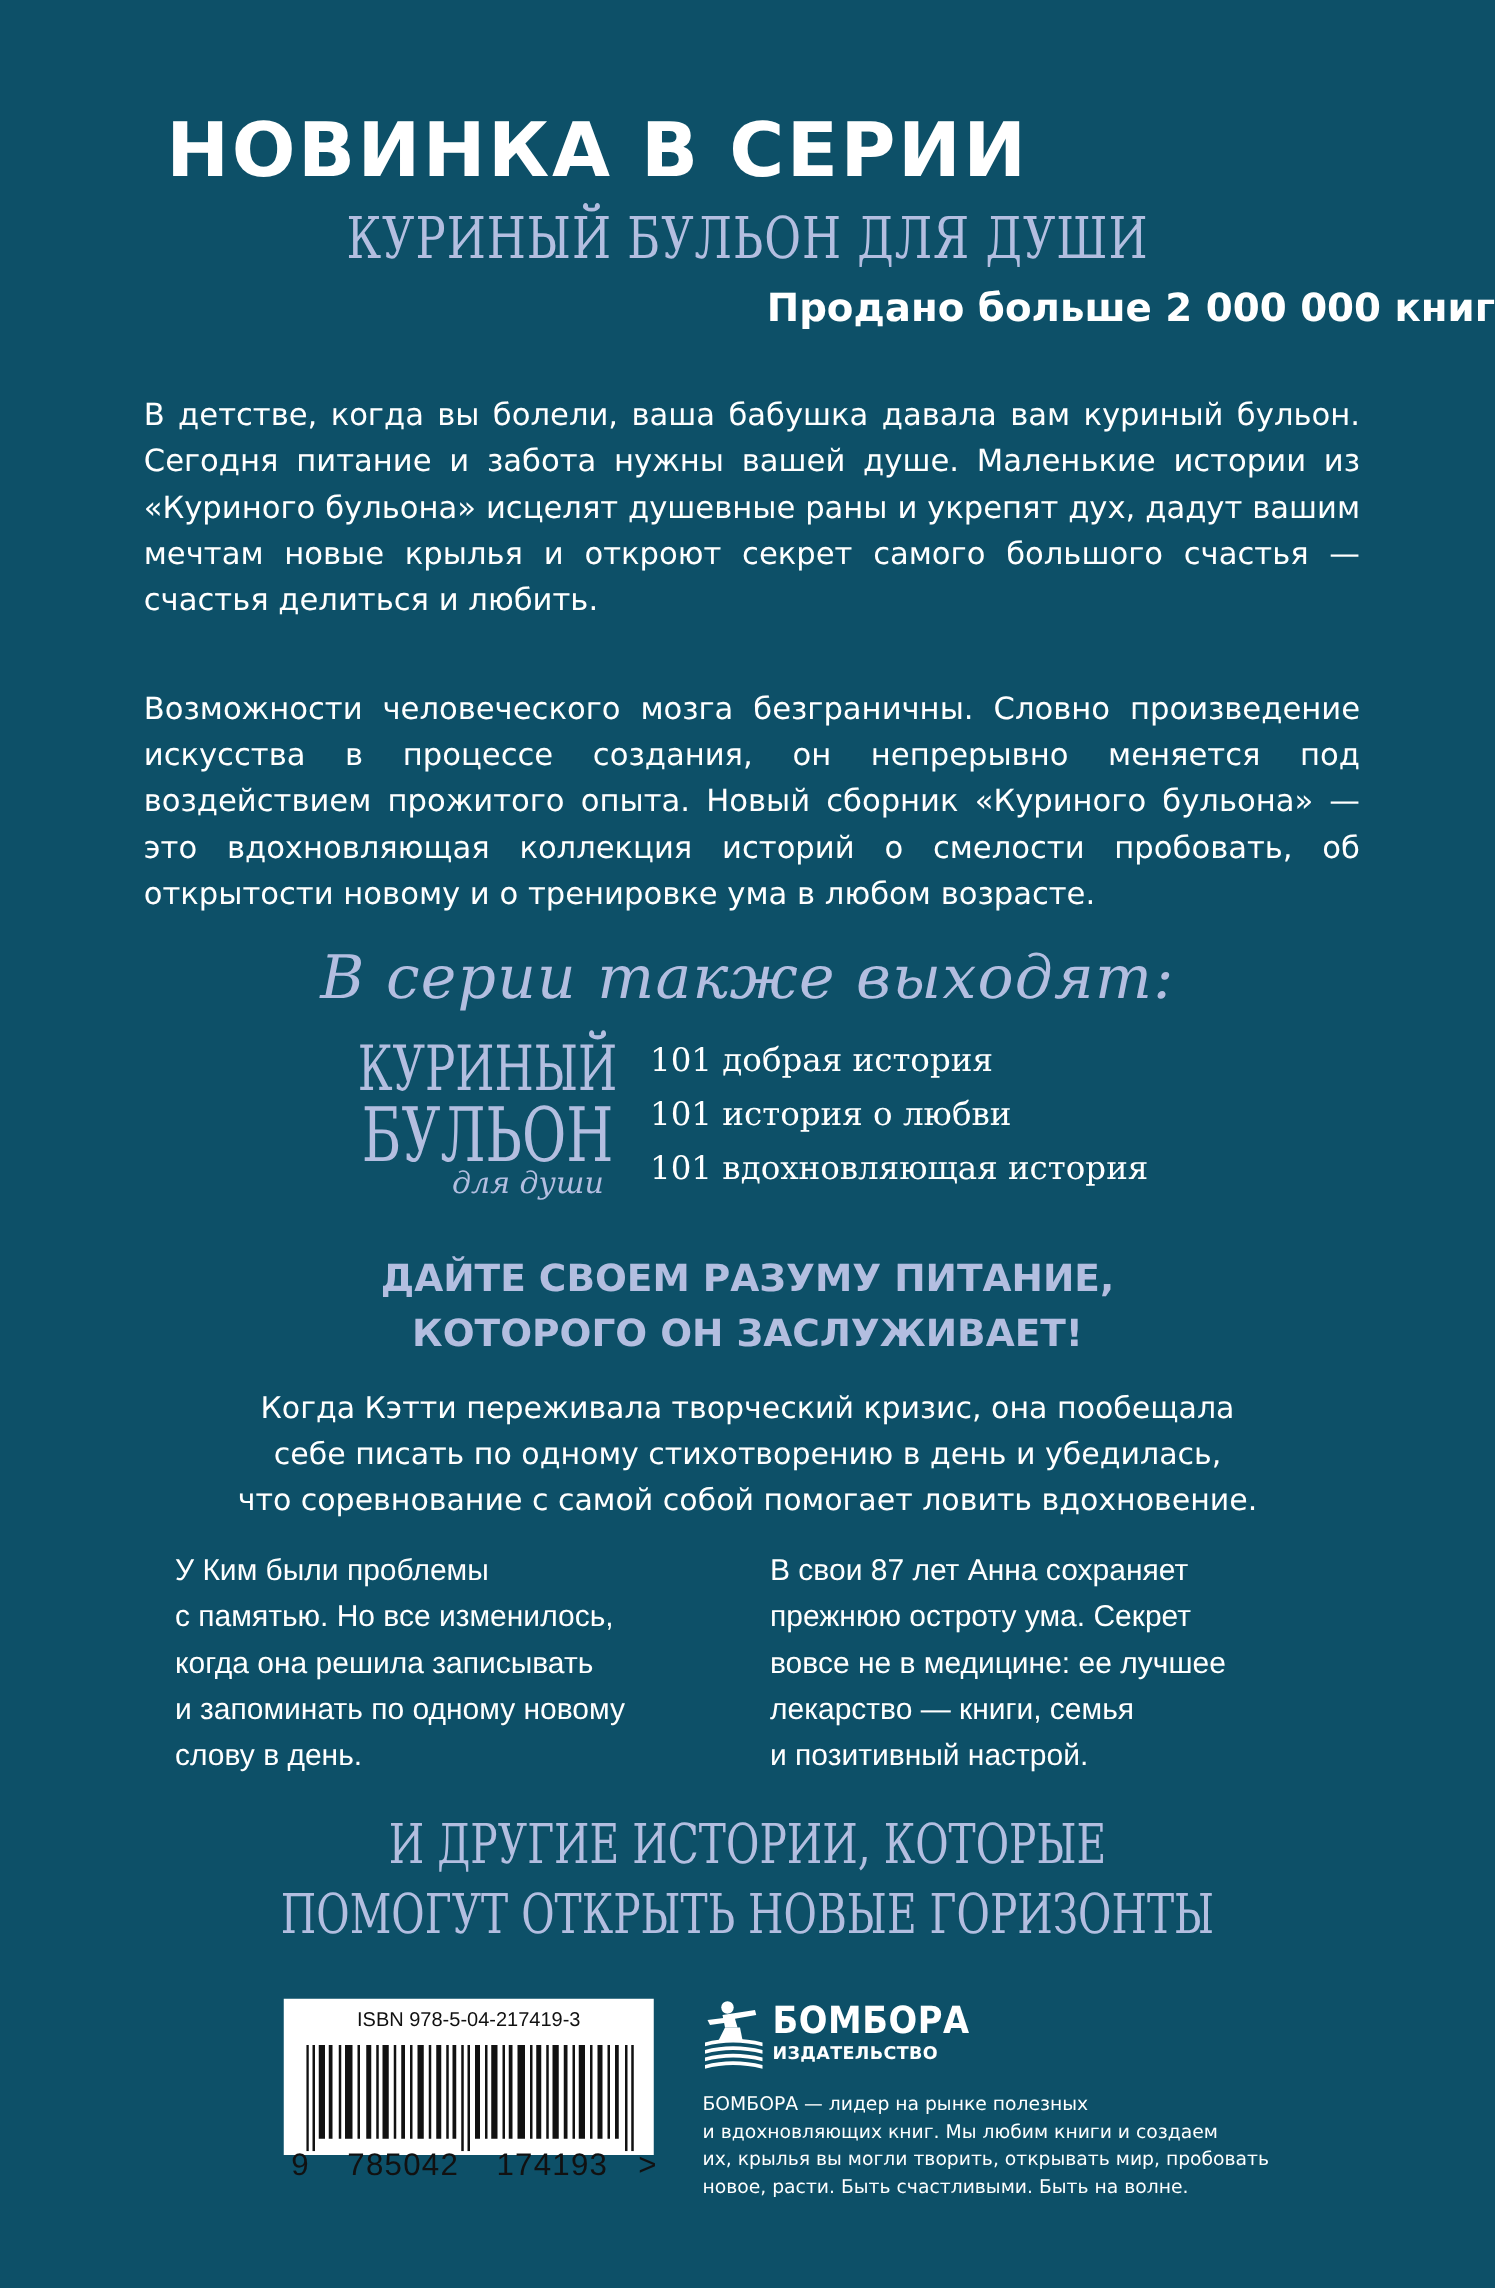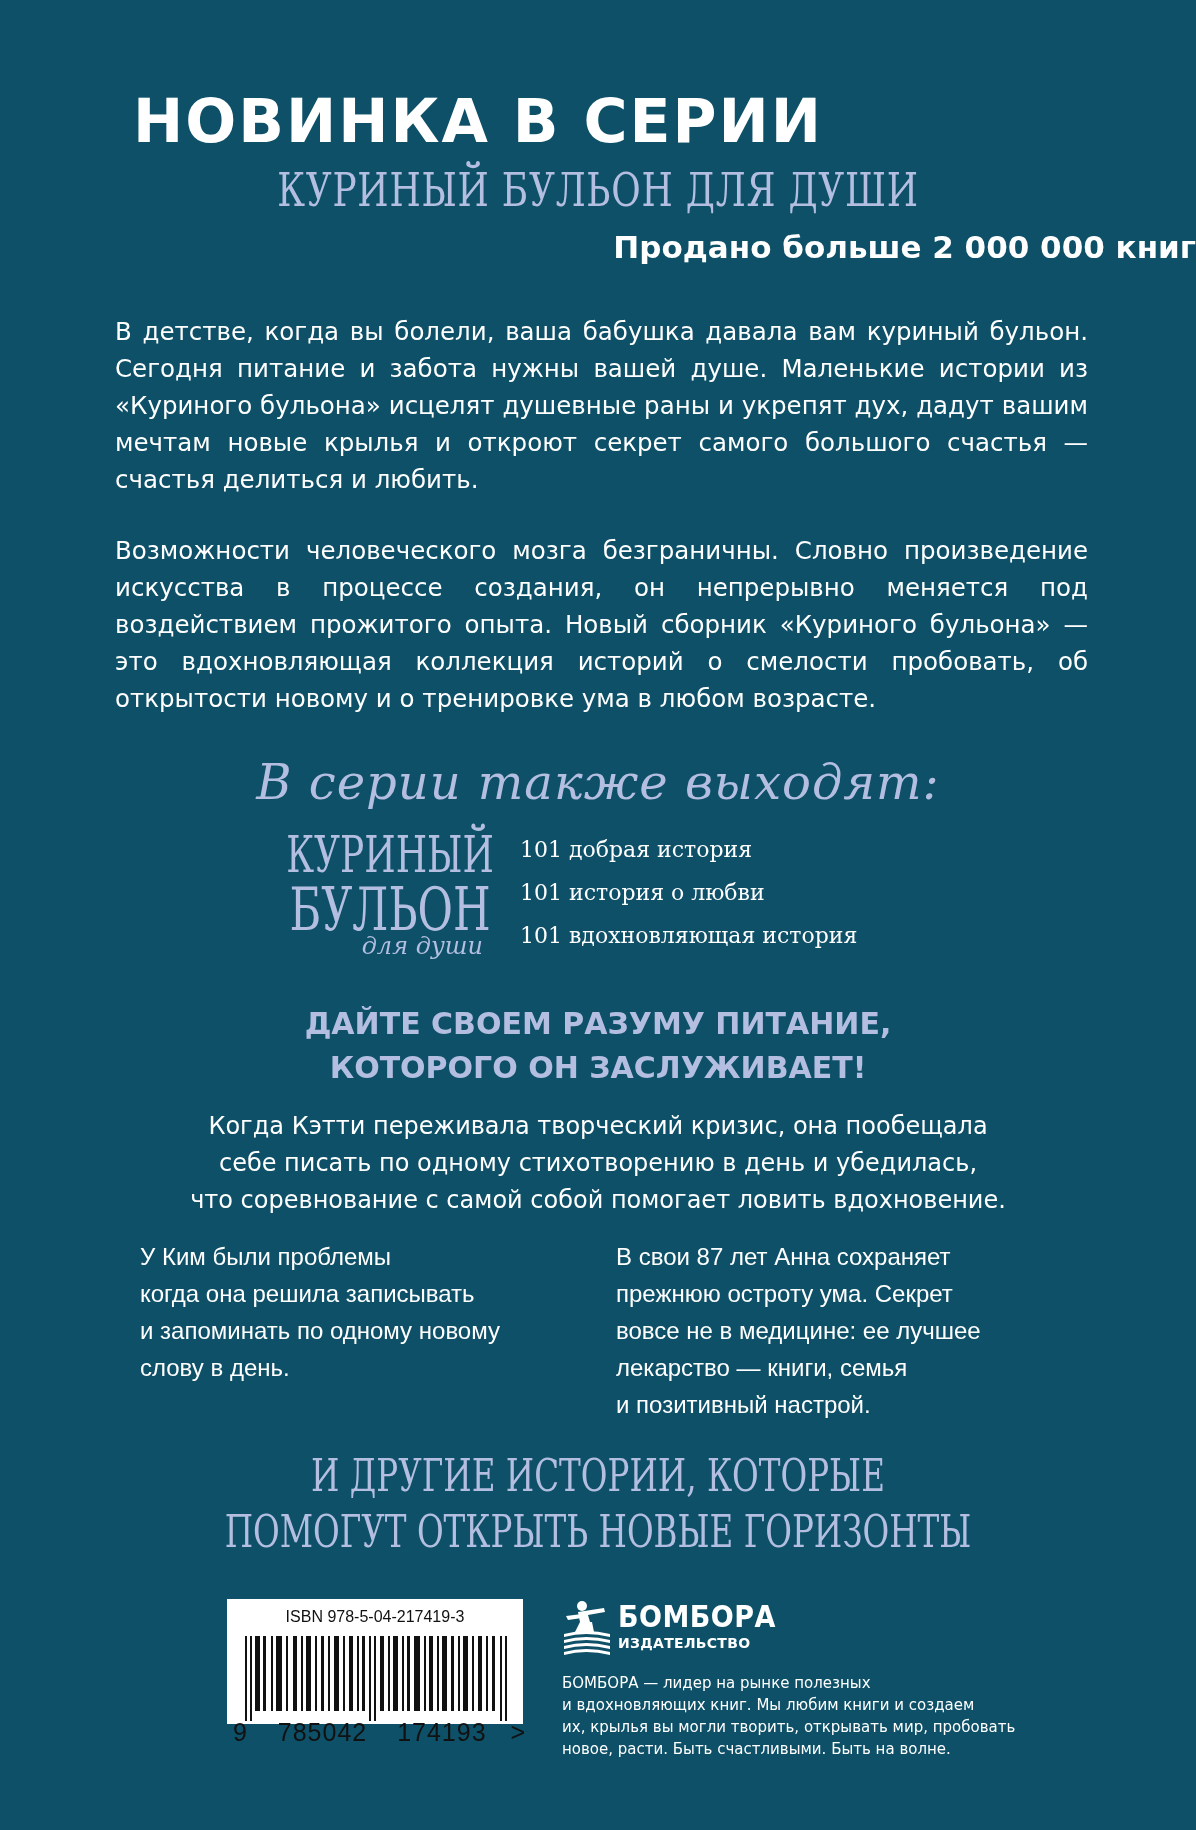--- a/index.html
+++ b/index.html
@@ -45,21 +45,21 @@
   
   .para {
     left: 115px; width: 973px;
     font-family: "DejaVu Sans", sans-serif;
     font-size: 24.5px; line-height: 37px;
     text-align: justify;
     text-align-last: left;
     color: #ffffff;
   }
   .para1 { top: 313px; }
-  .para2 { top: 532px; }
+  .para2 { top: 548px; }
 
   
   .script-head {
     left: 0; width: 1196px; top: 750px;
     text-align: center;
     font-family: "DejaVu Serif", serif;
     font-style: italic;
     font-size: 48px; line-height: 64px;
     color: #B3BEE0;
     letter-spacing: 1px;
@@ -83,21 +83,21 @@
     font-style: italic;
     font-size: 24px; line-height: 24px;
     color: #B3BEE0;
     margin-top: -4px;
   }
 
   .series-list { left: 520px; top: 828px; }
   .series-list li {
     list-style: none;
     font-family: "DejaVu Serif", serif;
-    font-size: 22px; line-height: 43px;
+    font-size: 26px; line-height: 43px;
     color: #ffffff;
     white-space: nowrap;
   }
 
   
   .tagline {
     left: 0; width: 1196px; top: 1002px;
     text-align: center;
     font-family: "DejaVu Sans", sans-serif;
     font-weight: bold;
@@ -212,20 +212,21 @@
 </div>
 
 <div class="abs story-main">
   <div>Когда Кэтти переживала творческий кризис, она пообещала</div>
   <div>себе писать по одному стихотворению в день и убедилась,</div>
   <div>что соревнование с самой собой помогает ловить вдохновение.</div>
 </div>
 
 <div class="abs story-col story-left">
   <div>У Ким были проблемы</div>
+  <div>с памятью. Но все изменилось,</div>
   <div>когда она решила записывать</div>
   <div>и запоминать по одному новому</div>
   <div>слову в день.</div>
 </div>
 
 <div class="abs story-col story-right">
   <div>В свои 87 лет Анна сохраняет</div>
   <div>прежнюю остроту ума. Секрет</div>
   <div>вовсе не в медицине: ее лучшее</div>
   <div>лекарство — книги, семья</div>

